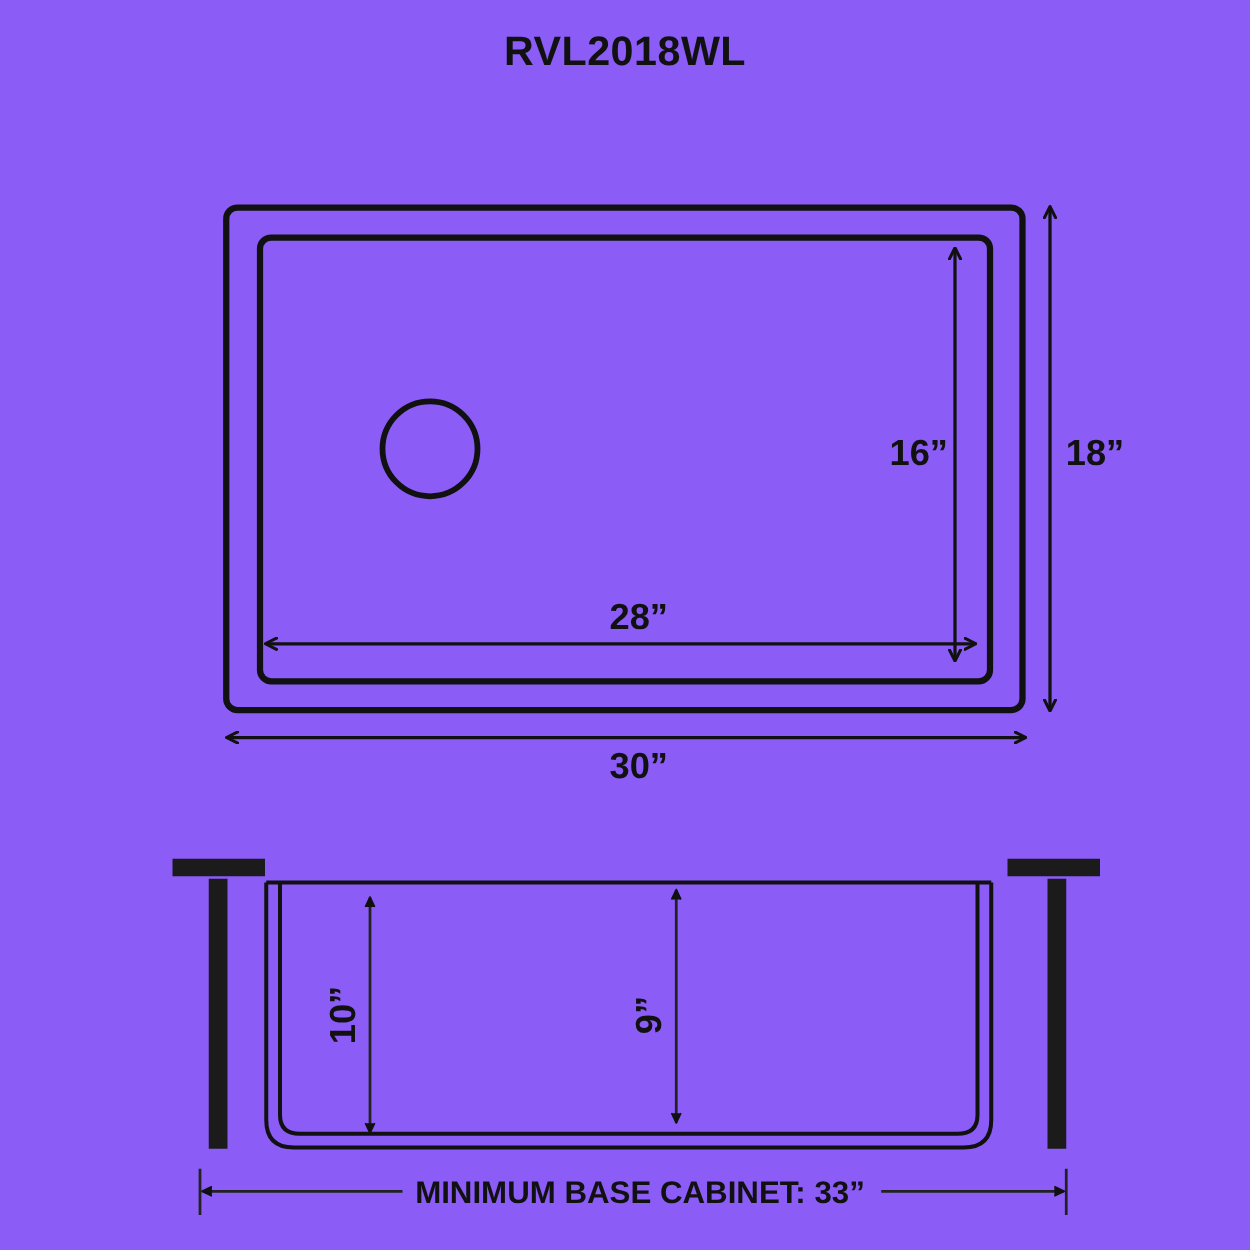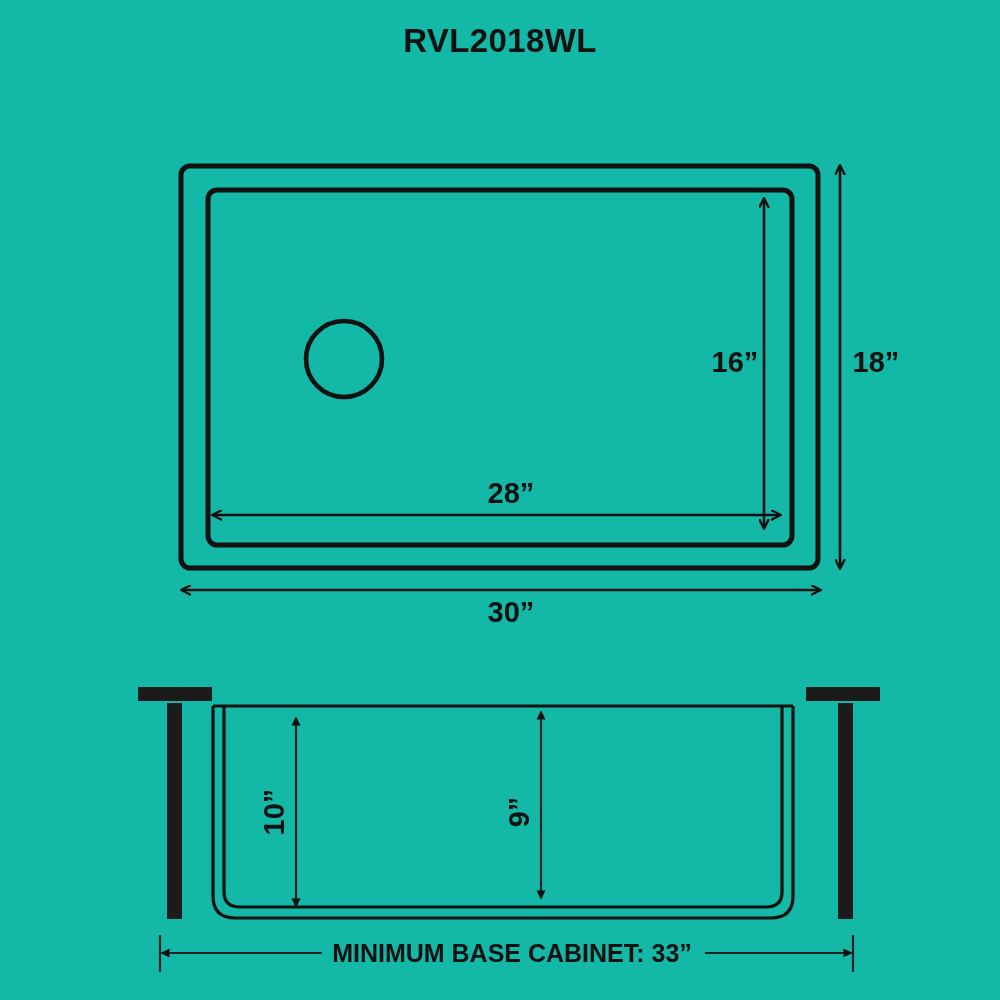--- a/index.html
+++ b/index.html
@@ -13,21 +13,21 @@
     height: 1000px;
     font-family: "Liberation Sans", sans-serif;
     color: #111111;
     overflow: hidden;
     position: relative;
   }
   #spec-sheet {
     position: relative;
     width: 1000px;
     height: 1000px;
-    background: #14b8a6;
+    background: #8b5cf6;
   }
   #title-bar {
     position: absolute;
     top: 22px;
     left: 0;
     width: 1000px;
     text-align: center;
   }
   #title-text {
     font-family: "Liberation Sans", sans-serif;

